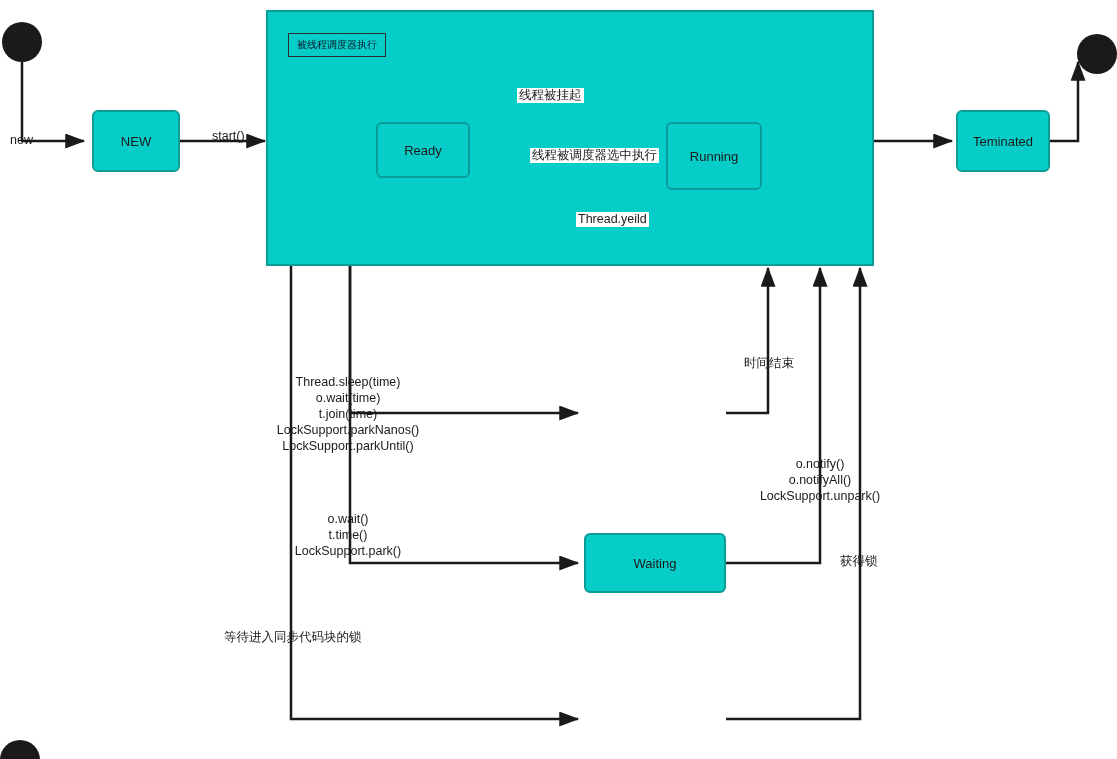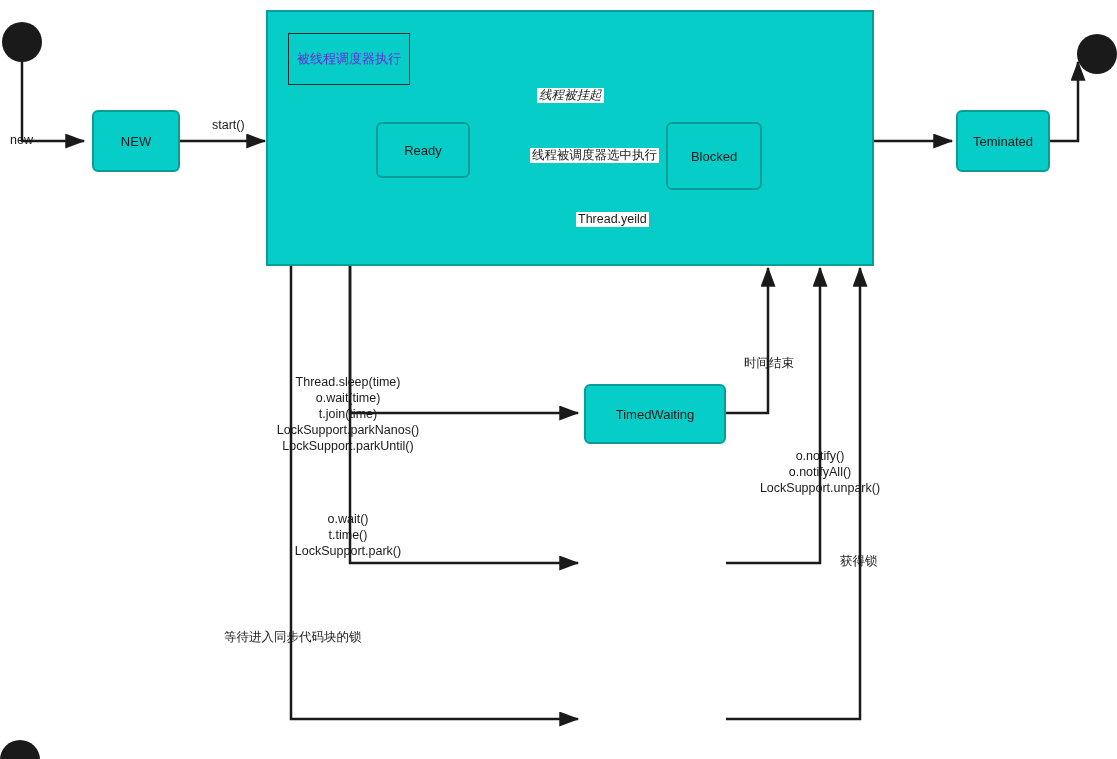--- a/index.html
+++ b/index.html
@@ -39,23 +39,23 @@
   .group-box {
     position: absolute;
     background: #06cdc8;
     border: 2px solid #0b9c98;
     box-sizing: border-box;
   }
   .group-label {
     position: absolute;
     background: #06cdc8;
     border: 1.5px solid #2b2b2b;
-    color: #6d28d9;
-    font-size: 13px;
-    padding: 16px 8px;
+    color: #0f172a;
+    font-size: 10px;
+    padding: 4px 8px;
     box-sizing: border-box;
     white-space: nowrap;
   }
   .edge-label {
     position: absolute;
     background: #ffffff;
     color: #1a1a1a;
     font-size: 12.5px;
     white-space: nowrap;
     padding: 0 2px;
@@ -125,36 +125,36 @@
 
   <div class="node" style="left:92px; top:110px; width:88px; height:62px;">
     <span>NEW</span>
   </div>
 
   <div class="node" style="left:376px; top:122px; width:94px; height:56px;">
     <span>Ready</span>
   </div>
 
   <div class="node" style="left:666px; top:122px; width:96px; height:68px;">
-    <span>Blocked</span>
+    <span>Running</span>
   </div>
 
   <div class="node" style="left:956px; top:110px; width:94px; height:62px;">
     <span>Teminated</span>
   </div>
 
-  <div class="node" style="left:584px; top:384px; width:142px; height:60px;">
-    <span>TimedWaiting</span>
+
+  <div class="node" style="left:584px; top:533px; width:142px; height:60px;">
+    <span>Waiting</span>
   </div>
 
 
-
   <div class="edge-label plain" style="left:8px; top:133px;">new</div>
-  <div class="edge-label plain" style="left:210px; top:118px;">start()</div>
-  <div class="edge-label" style="left:537px; top:88px;font-style:italic;">线程被挂起</div>
+  <div class="edge-label plain" style="left:210px; top:129px;">start()</div>
+  <div class="edge-label" style="left:517px; top:88px;">线程被挂起</div>
   <div class="edge-label" style="left:506px; top:148px;margin-left:24px;">线程被调度器选中执行</div>
   <div class="edge-label" style="left:532px; top:212px;margin-left:44px;">Thread.yeild</div>
 
   <div class="edge-label multi" style="left:348px; top:374px; width:0px;">
     <div style="position:absolute; left:0; top:0; transform:translateX(-50%); width:220px;">
       <div style="white-space:pre-line;">Thread.sleep(time)
 o.wait(time)
 t.join(time)
 LockSupport.parkNanos()
 LockSupport.parkUntil()</div>
@@ -165,21 +165,21 @@
 
   <div class="edge-label multi" style="left:348px; top:511px; width:0px;">
     <div style="position:absolute; left:0; top:0; transform:translateX(-50%); width:200px;">
       <div style="white-space:pre-line;">o.wait()
 t.time()
 LockSupport.park()</div>
     </div>
   </div>
 
   <div class="edge-label multi" style="left:820px; top:448px; width:0px;">
-    <div style="position:absolute; left:0; top:0; transform:translateX(-50%); width:220px;">
+    <div style="position:absolute; left:0; top:8px; transform:translateX(-50%); width:220px;">
       <div style="white-space:pre-line;">o.notify()
 o.notifyAll()
 LockSupport.unpark()</div>
     </div>
   </div>
 
   <div class="edge-label plain" style="left:222px; top:630px;">等待进入同步代码块的锁</div>
   <div class="edge-label plain" style="left:838px; top:554px;">获得锁</div>
 
 </div>

